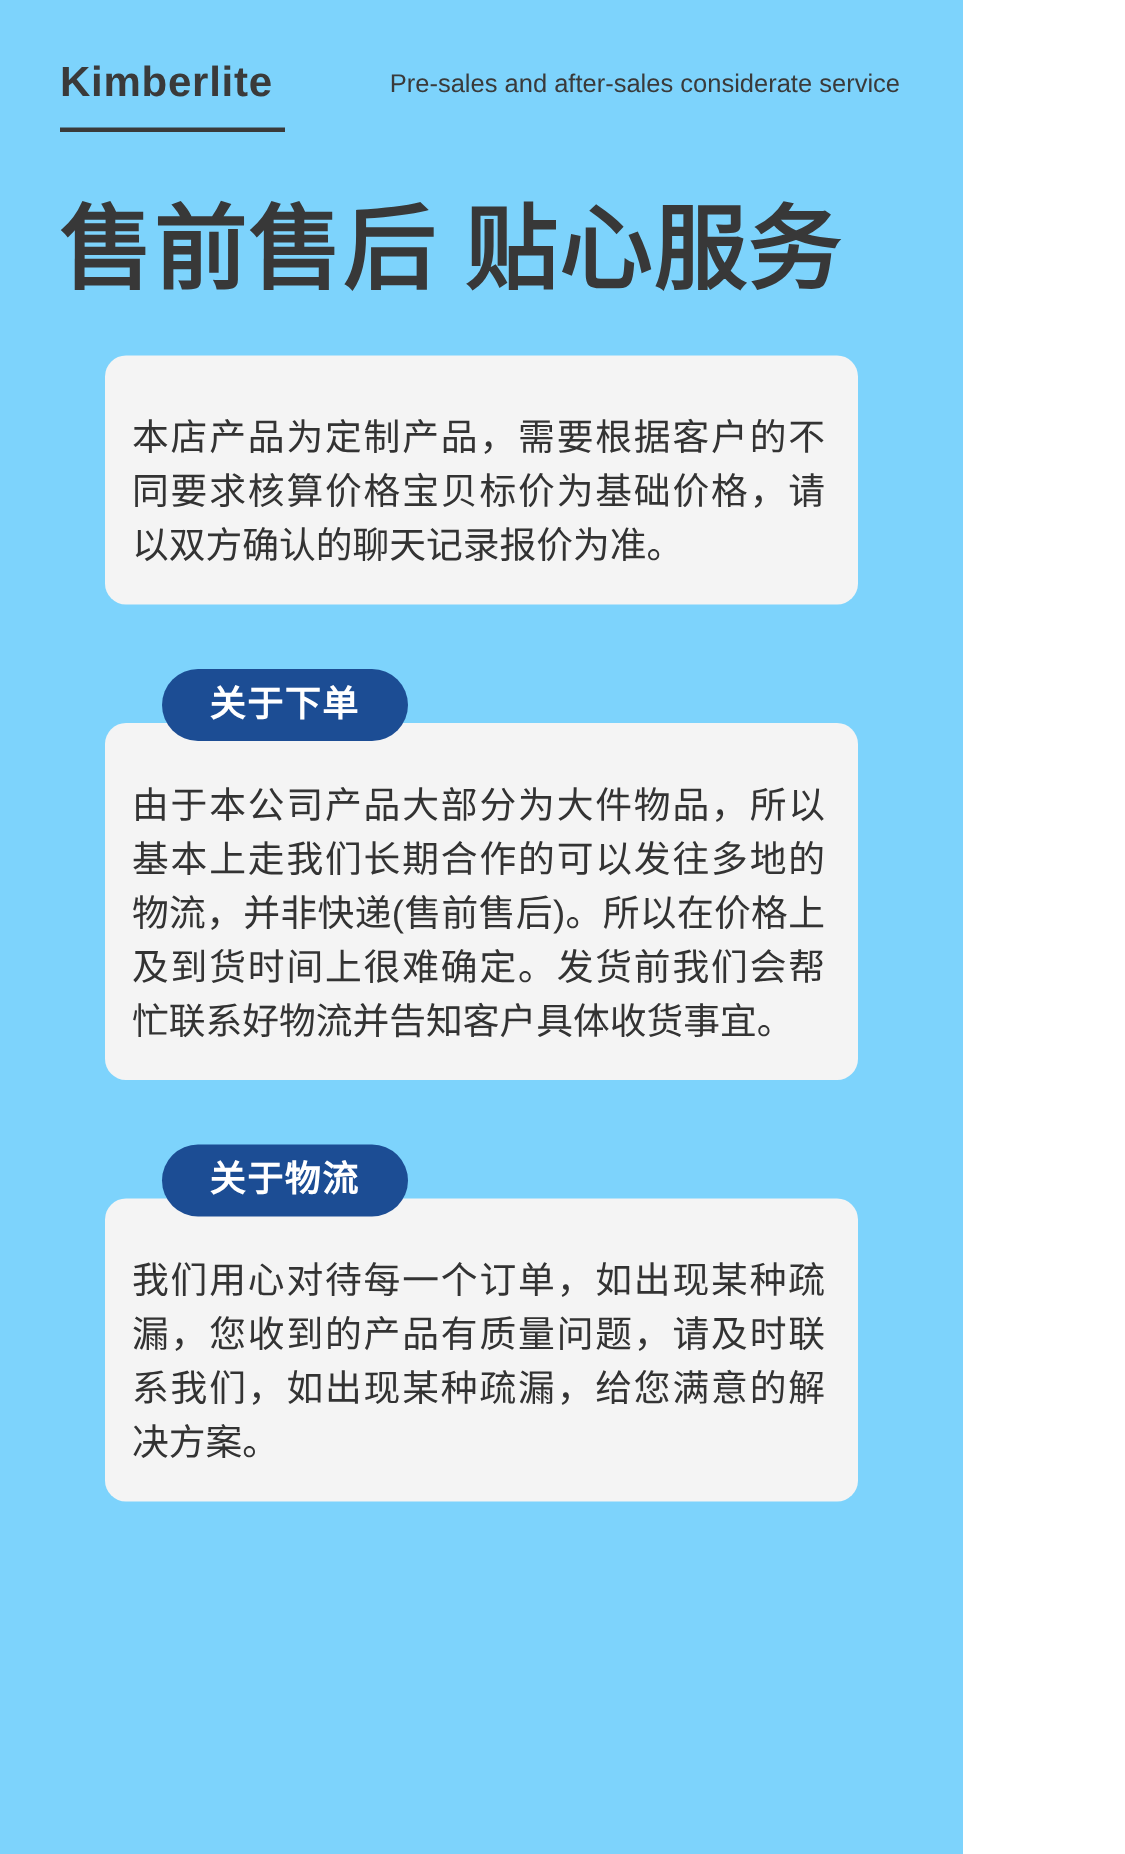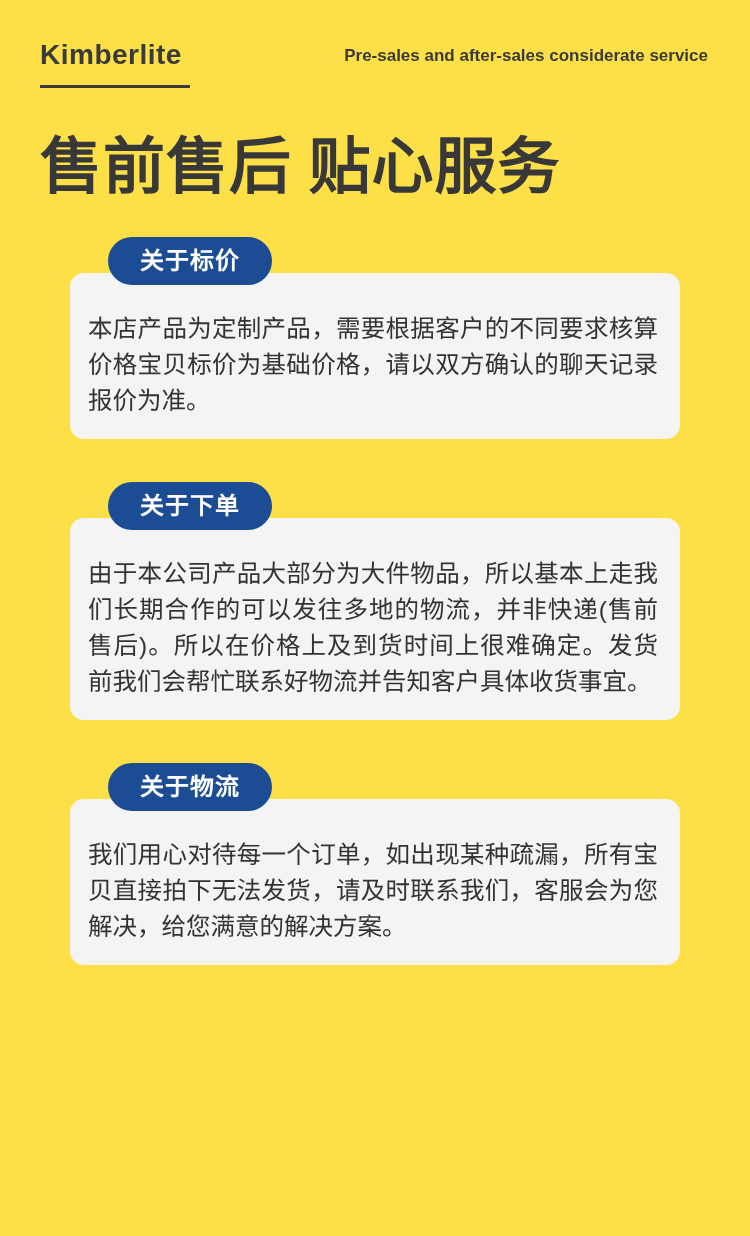--- a/index.html
+++ b/index.html
@@ -4,21 +4,21 @@
 <style>
   * { margin: 0; padding: 0; box-sizing: border-box; }
   html, body { background: #ffffff; }
   body {
     width: 750px;
     height: 1236px;
     overflow: hidden;
     font-family: "Liberation Sans", "DejaVu Sans", sans-serif;
     color: #333333;
   }
-  .page { position: relative; width: 750px; height: 1236px; background: #fde047; }
+  .page { position: relative; width: 642px; height: 1236px; background: #7dd3fc; }
 
   
   .header { position: relative; padding: 38px 42px 0 40px; }
   .brand {
     font-size: 28px;
     font-weight: 700;
     color: #3a3a3a;
     letter-spacing: 0.5px;
     line-height: 34px;
   }
@@ -26,34 +26,33 @@
     width: 150px;
     height: 3px;
     background: #3a3a3a;
     margin-top: 13px;
   }
   .tagline {
     position: absolute;
     top: 46px;
     right: 42px;
     font-size: 17px;
-    font-weight: 700;
+    font-weight: 400;
     color: #3a3a3a;
   }
 
   
   .title {
     margin: 46px 40px 0 40px;
     font-size: 62px;
     line-height: 66px;
     font-weight: 800;
     color: #383838;
     letter-spacing: 1px;
     white-space: nowrap;
-    font-family: Liberation Serif, serif;
   }
 
   
   .sections { margin: 37px 70px 0 70px; }
   .service-section { margin-bottom: 43px; }
   .service-section:last-child { margin-bottom: 0; }
 
   .badge {
     position: relative;
     z-index: 2;
@@ -98,35 +97,34 @@
       <div class="brand-underline"></div>
     </div>
     <div class="tagline">Pre-sales and after-sales considerate service</div>
   </header>
 
   <h1 class="title">售前售后 贴心服务</h1>
 
   <main class="sections">
 
     <section class="service-section">
-      <div class="badge">关于标价</div>
       <div class="panel">
         <p class="panel-text">本店产品为定制产品，需要根据客户的不同要求核算价格宝贝标价为基础价格，请以双方确认的聊天记录报价为准。</p>
       </div>
     </section>
 
 
     <section class="service-section">
       <div class="badge">关于下单</div>
       <div class="panel">
         <p class="panel-text">由于本公司产品大部分为大件物品，所以基本上走我们长期合作的可以发往多地的物流，并非快递(售前售后)。所以在价格上及到货时间上很难确定。发货前我们会帮忙联系好物流并告知客户具体收货事宜。</p>
       </div>
     </section>
 
     <section class="service-section">
       <div class="badge">关于物流</div>
       <div class="panel">
-        <p class="panel-text">我们用心对待每一个订单，如出现某种疏漏，所有宝贝直接拍下无法发货，请及时联系我们，客服会为您解决，给您满意的解决方案。</p>
+        <p class="panel-text">我们用心对待每一个订单，如出现某种疏漏，您收到的产品有质量问题，请及时联系我们，如出现某种疏漏，给您满意的解决方案。</p>
       </div>
     </section>
 
   </main>
 </div>
 
 </body></html>

